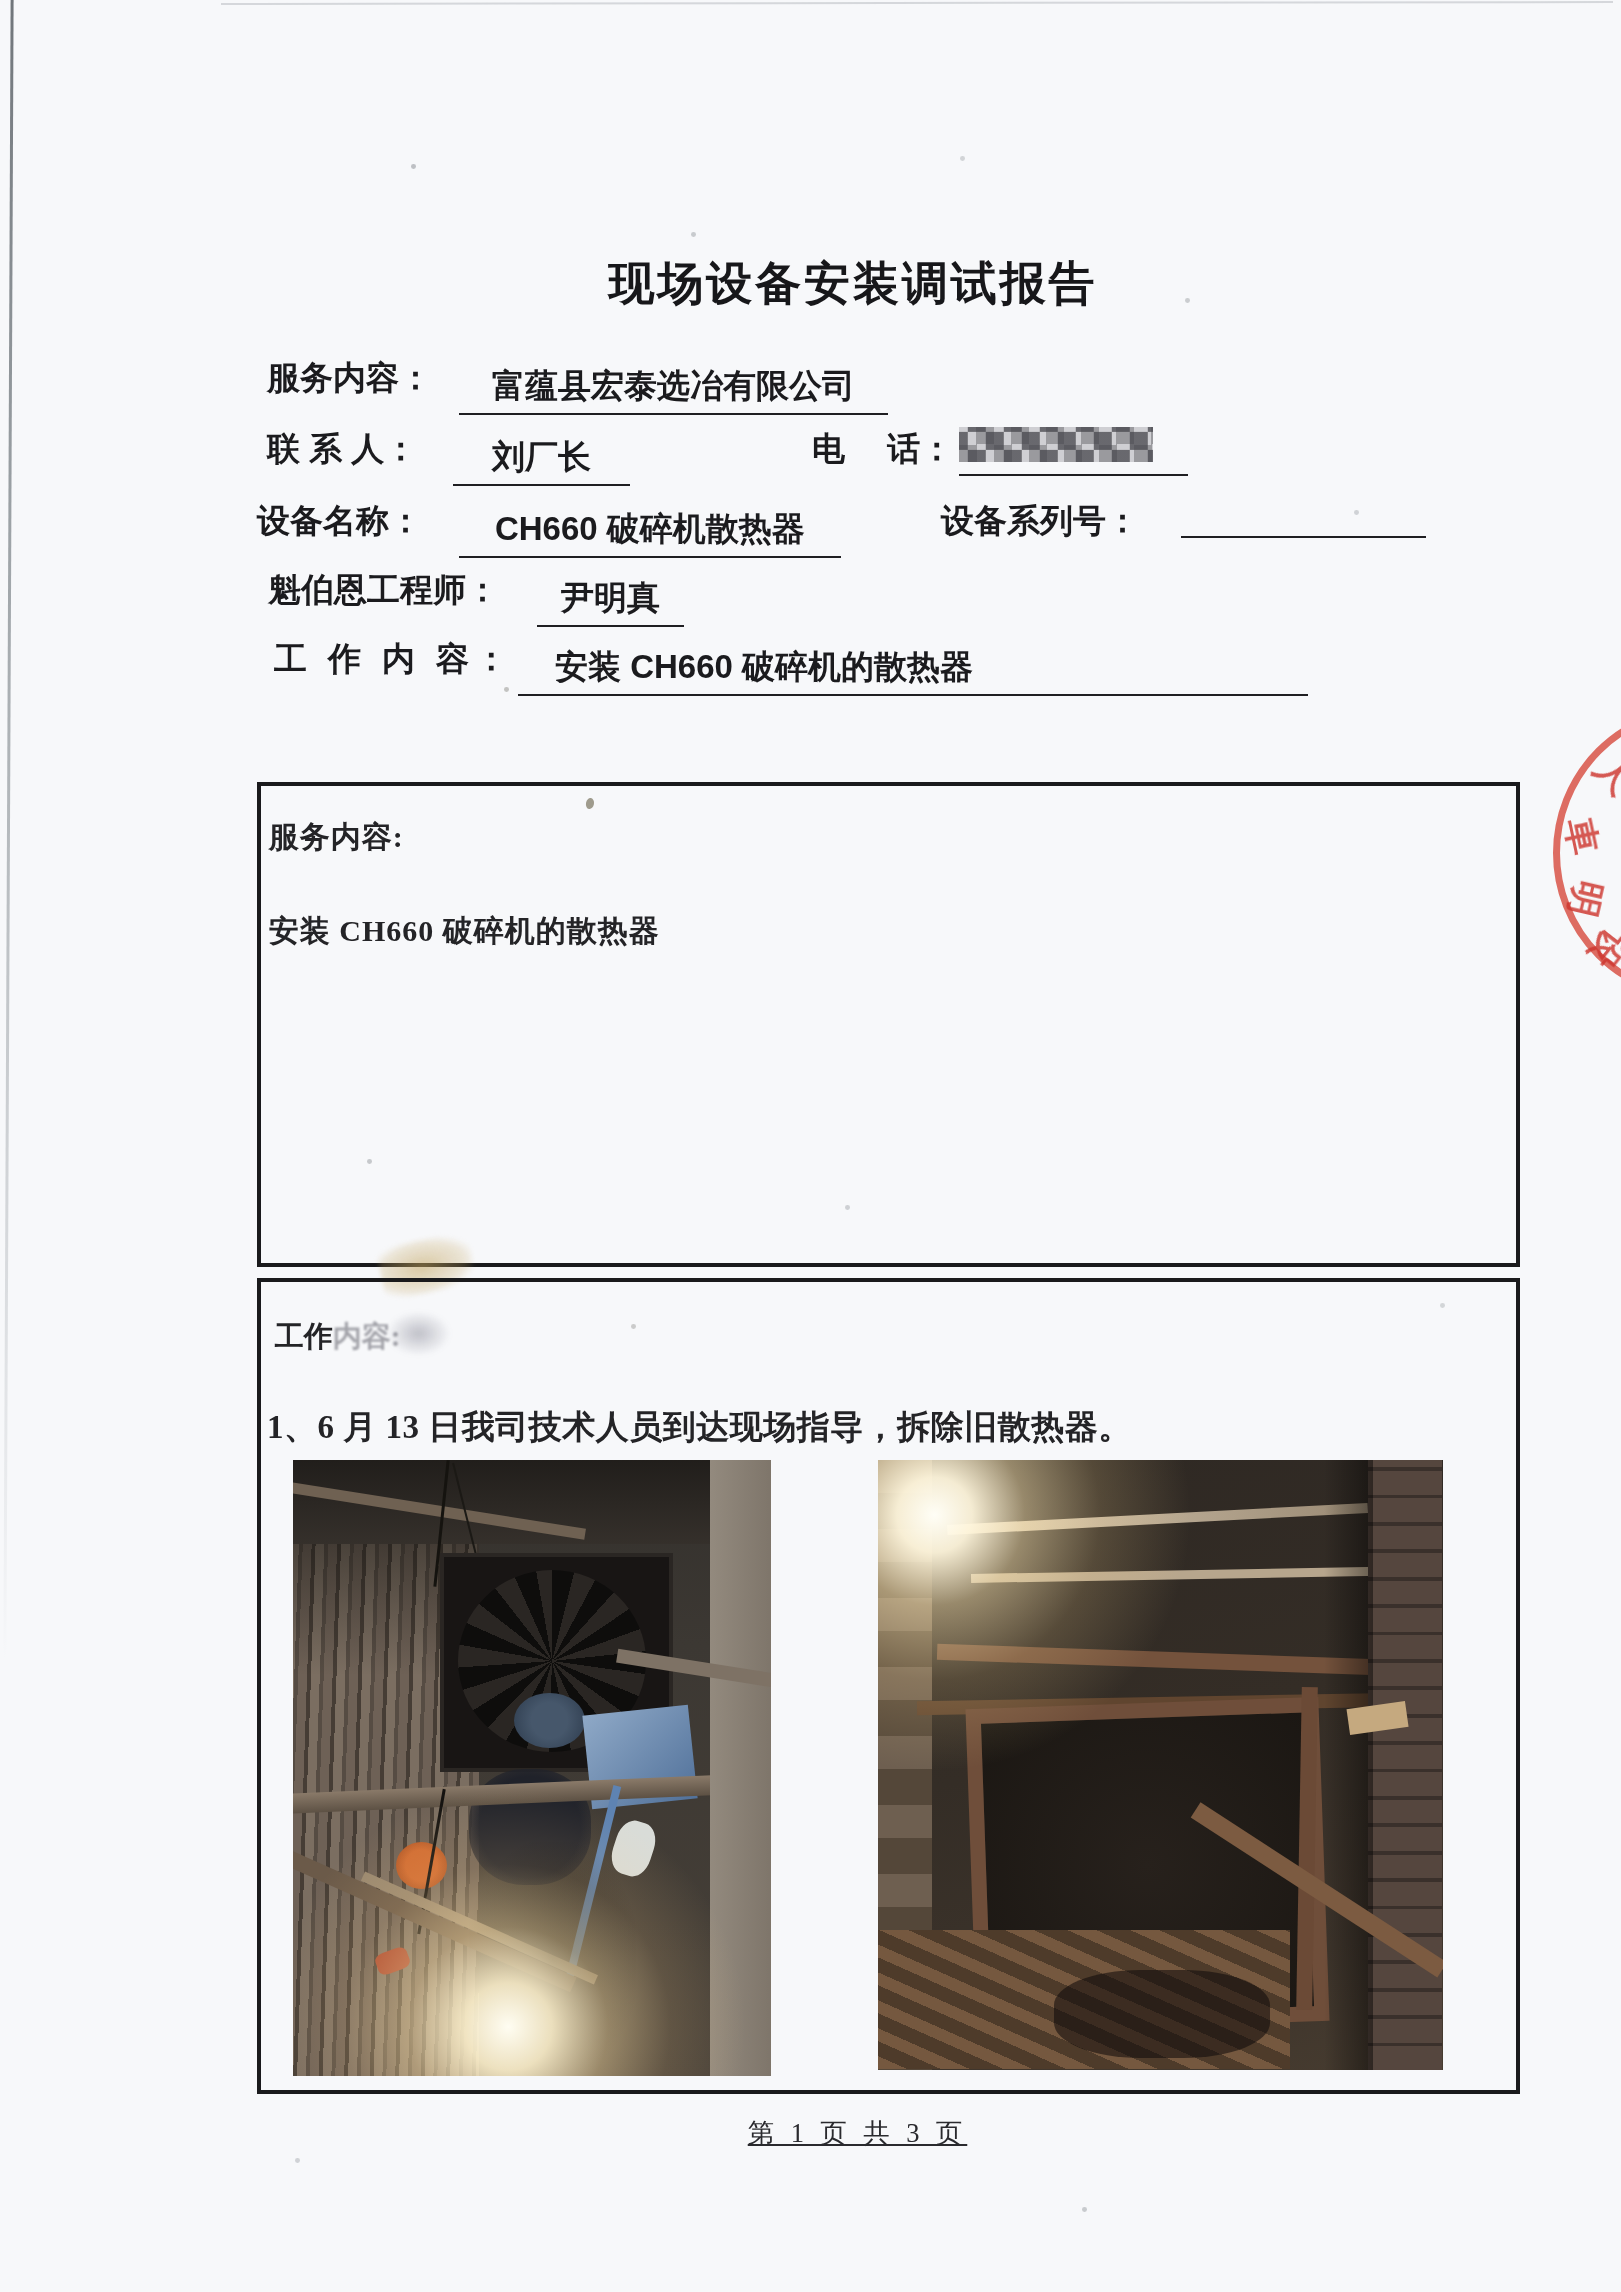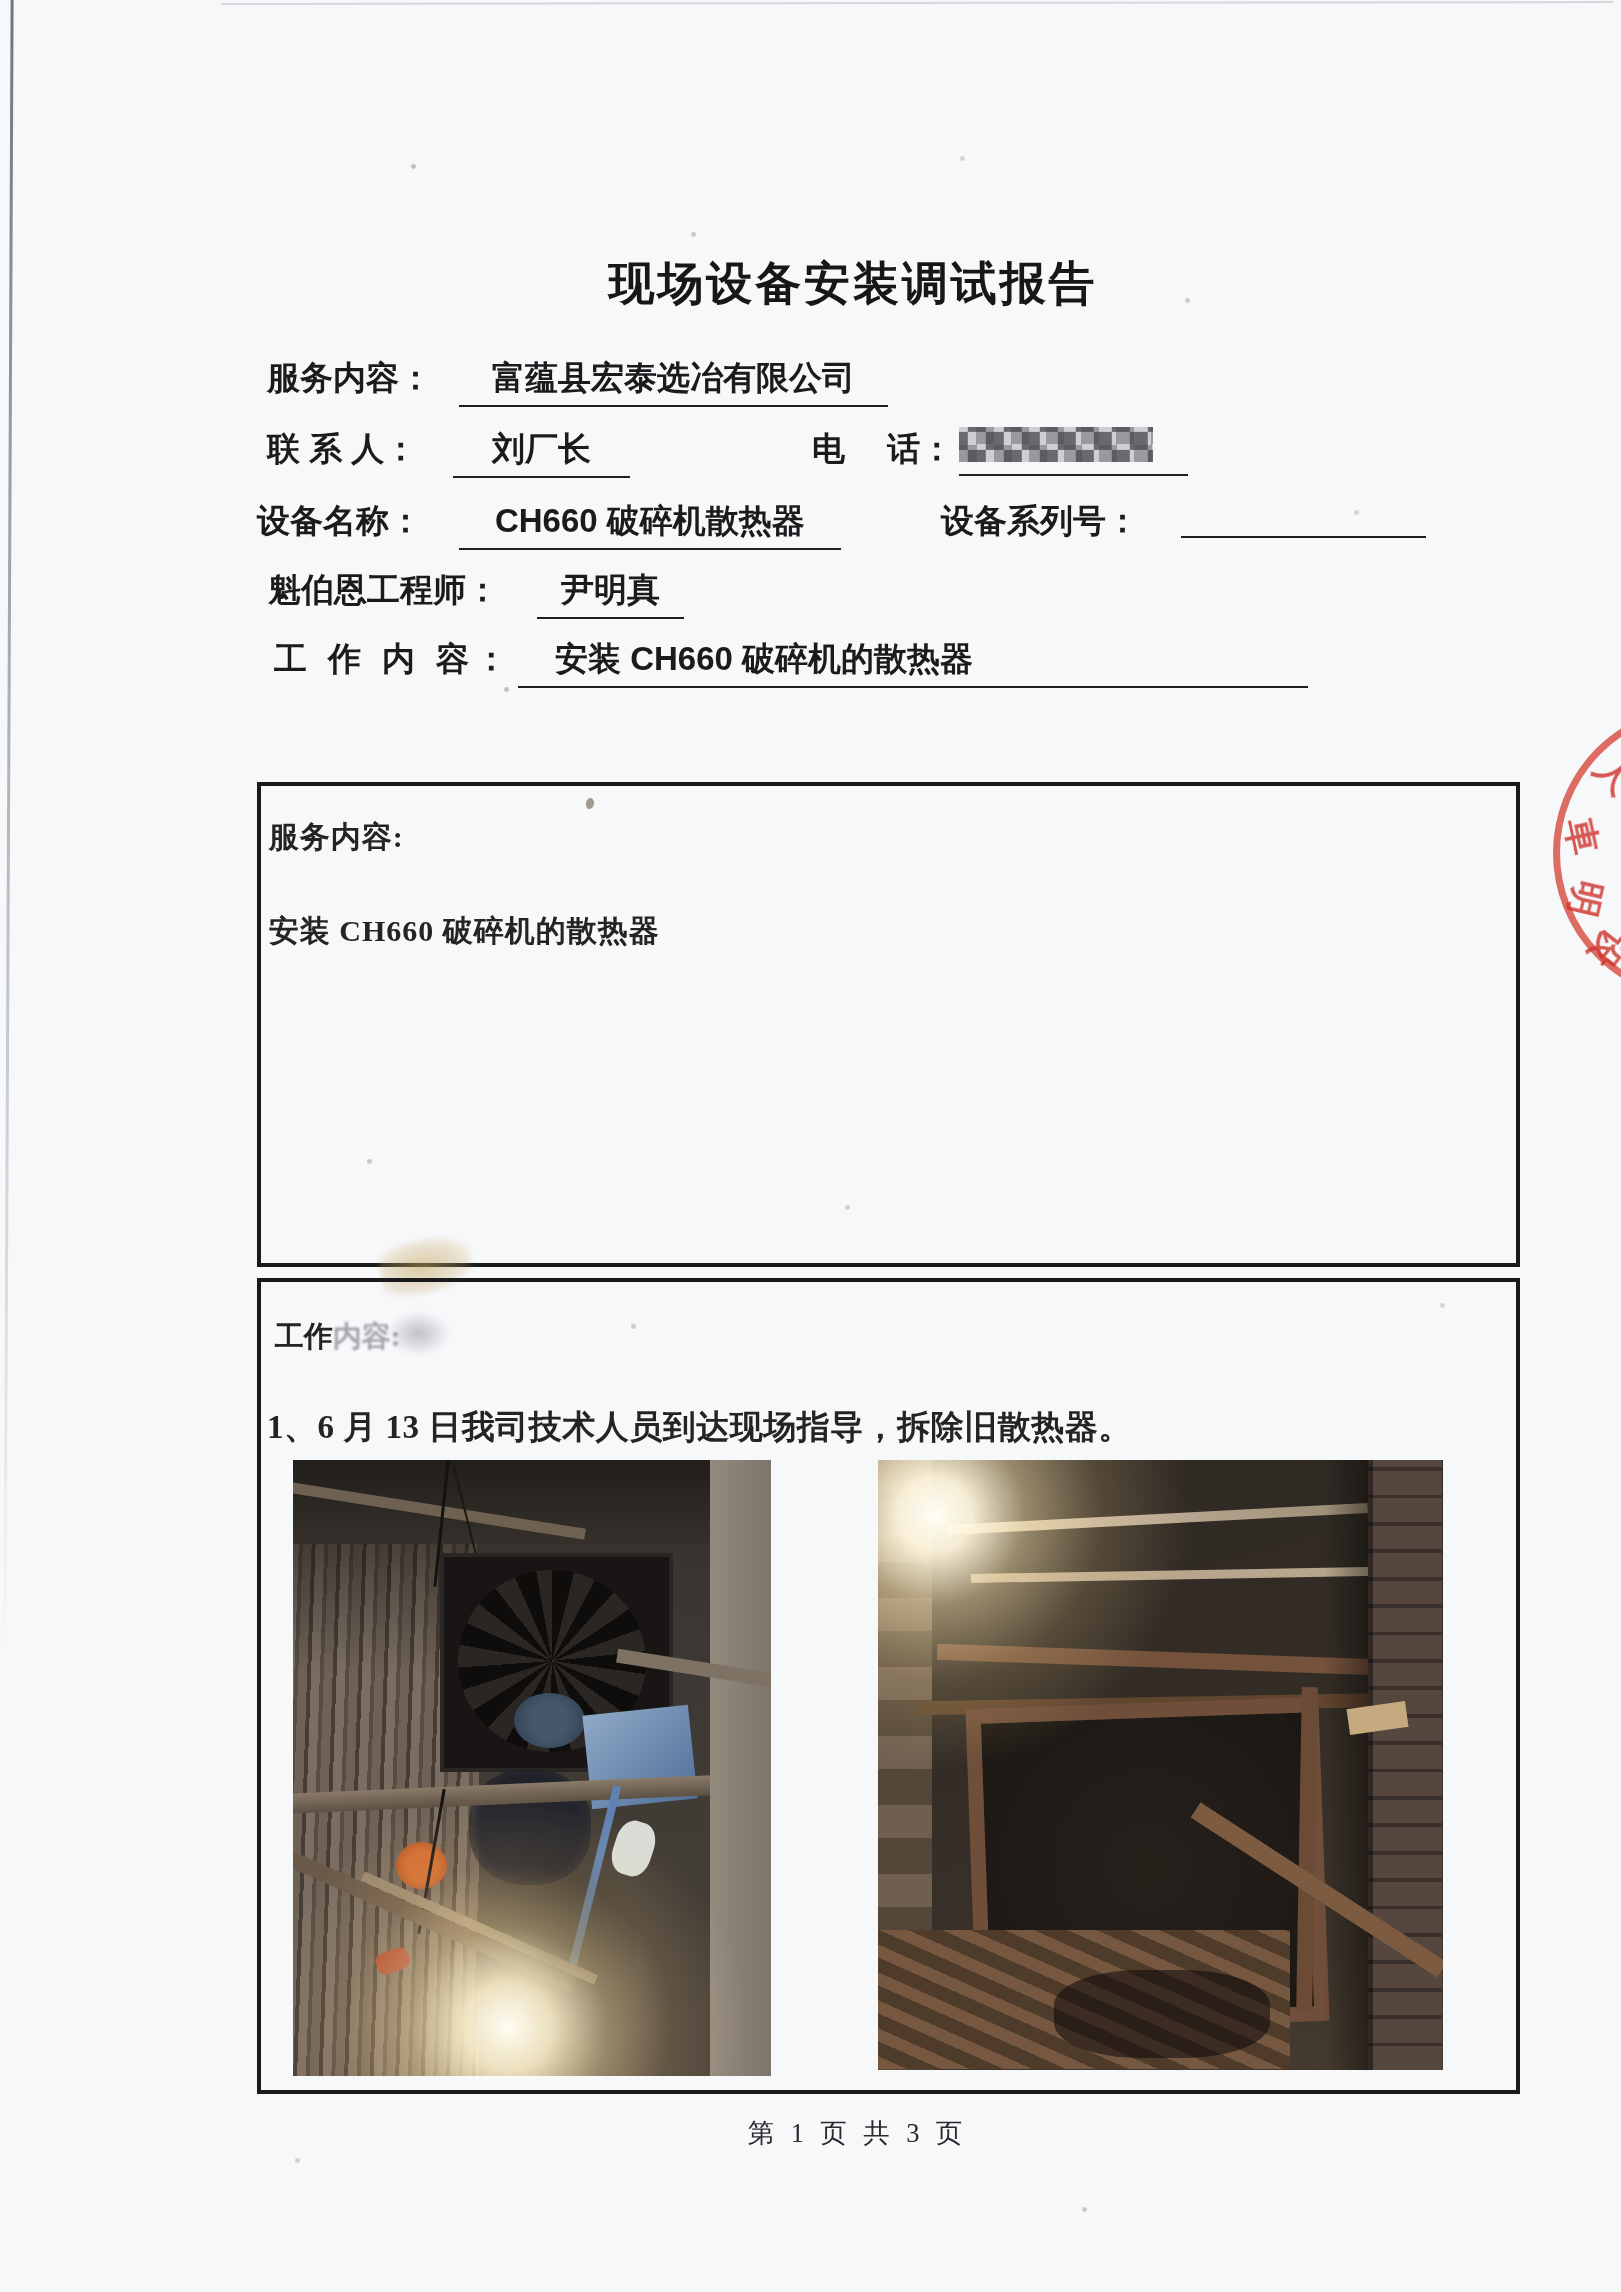--- a/index.html
+++ b/index.html
@@ -25,21 +25,21 @@
     296px 2159px 0 1px rgba(135,140,145,.35),1441px 1304px 0 1px rgba(130,135,140,.3),
     632px 1325px 0 1px rgba(120,120,115,.35),846px 1206px 0 1px rgba(130,135,140,.35);}
   .ink-dot{position:absolute;left:586px;top:798px;width:7.8px;height:10.8px;border-radius:50%;
     background:#8f8b79;opacity:.85;transform:rotate(10deg);}
 
   .title{position:absolute;left:118px;top:253px;width:1470px;margin:0;
     text-align:center;font-size:46px;font-weight:700;letter-spacing:2.9px;color:#17171a;}
 
   .row{position:absolute;left:0;top:0;width:100%;height:51px;}
   .f{position:absolute;white-space:nowrap;font-size:33px;font-weight:700;color:#1b1b1e;}
-  .u{border-bottom:2.9px solid #1f1f22;padding:0 3.9px 3.9px 3.9px;display:inline-block;text-align:center;}
+  .u{border-bottom:2.9px solid #1f1f22;padding:0 3.9px 3.9px 3.9px;display:inline-block;text-align:center;margin-top:8px;}
   .blank-line{border-bottom:2.9px solid #1f1f22;display:inline-block;height:37px;}
 
   .mosaic-wrap{border-bottom:2.9px solid #1f1f22;padding-bottom:3.9px;}
   .mosaic{width:194px;height:35px;
     background-image:
       repeating-conic-gradient(rgba(70,70,76,.75) 0% 25%, rgba(0,0,0,0) 0% 50%),
       repeating-conic-gradient(#9a9a9e 0% 25%, #cfcfd3 0% 50%);
     background-size:36px 36px,35px 35px;
     background-position:8.8px 4.9px,0 0;}
 
@@ -57,21 +57,21 @@
     background:radial-gradient(ellipse at 45% 50%,rgba(193,162,92,.55),rgba(193,162,92,.22) 60%,transparent 78%);
     filter:blur(2px);transform:rotate(-12deg);}
   .caption{position:absolute;left:5.9px;top:123px;font-size:33px;white-space:nowrap;letter-spacing:0.5px;}
 
   .photo{position:absolute;overflow:hidden;background:#2c2824;}
   .photo-left{left:32px;top:178px;width:478px;height:616px;}
   .photo-right{left:617px;top:178px;width:565px;height:610px;}
   .ly{position:absolute;}
 
   .footer{position:absolute;left:94px;top:2115px;width:1527px;text-align:center;
-    font-family:"Liberation Serif",serif;font-size:26.5px;letter-spacing:4.9px;color:#2a2a2e;}
+    font-family:"Liberation Serif",serif;font-size:26.5px;letter-spacing:4.9px;color:#2a2a2e;text-decoration:underline;}
 
   .stamp-ring{position:absolute;left:1553px;top:705px;width:282px;height:282px;border-radius:50%;
     border:7.8px solid rgba(214,72,60,.8);filter:blur(0.6px);}
   .stamp-char{position:absolute;font-size:36px;font-weight:700;color:rgba(205,53,45,.82);
     font-family:"Liberation Serif",serif;filter:blur(0.4px);}
   .sc0{left:1596px;top:751px;transform:rotate(48deg);}
   .sc1{left:1563px;top:812px;transform:rotate(78deg);}
   .sc2{left:1567px;top:874px;transform:rotate(103deg);}
   .sc3{left:1589px;top:924px;transform:rotate(128deg);}
 </style>

